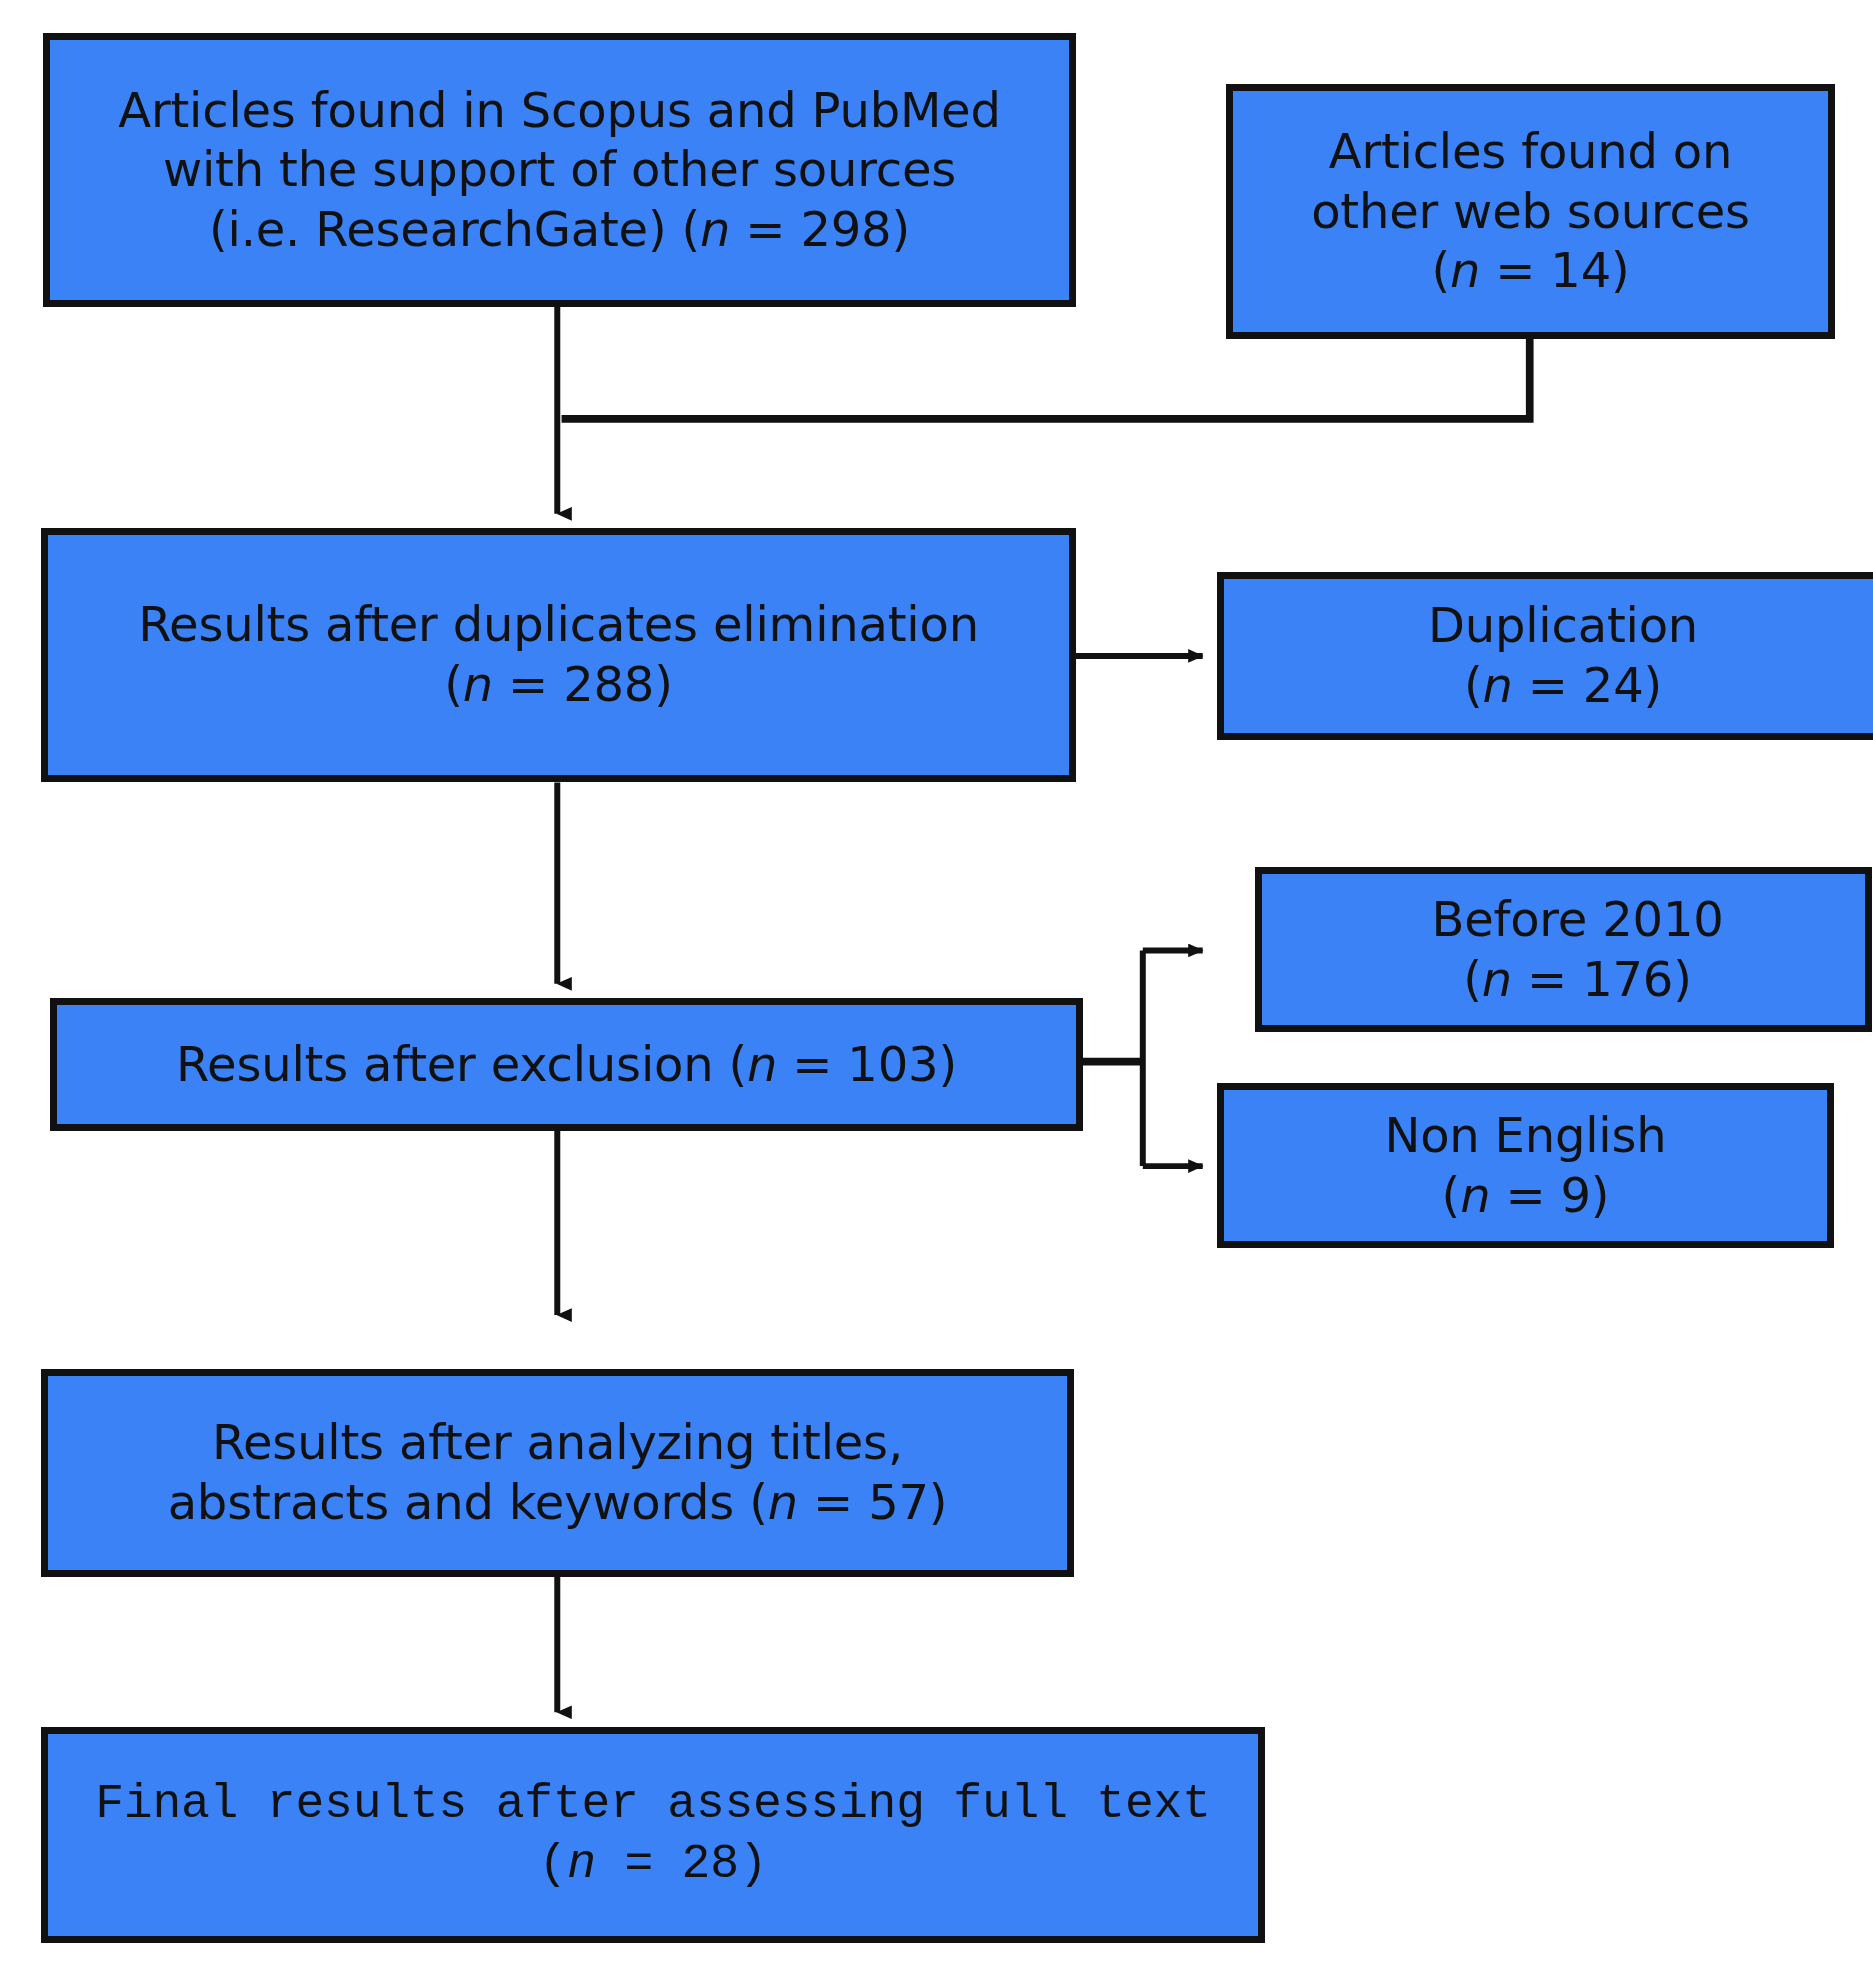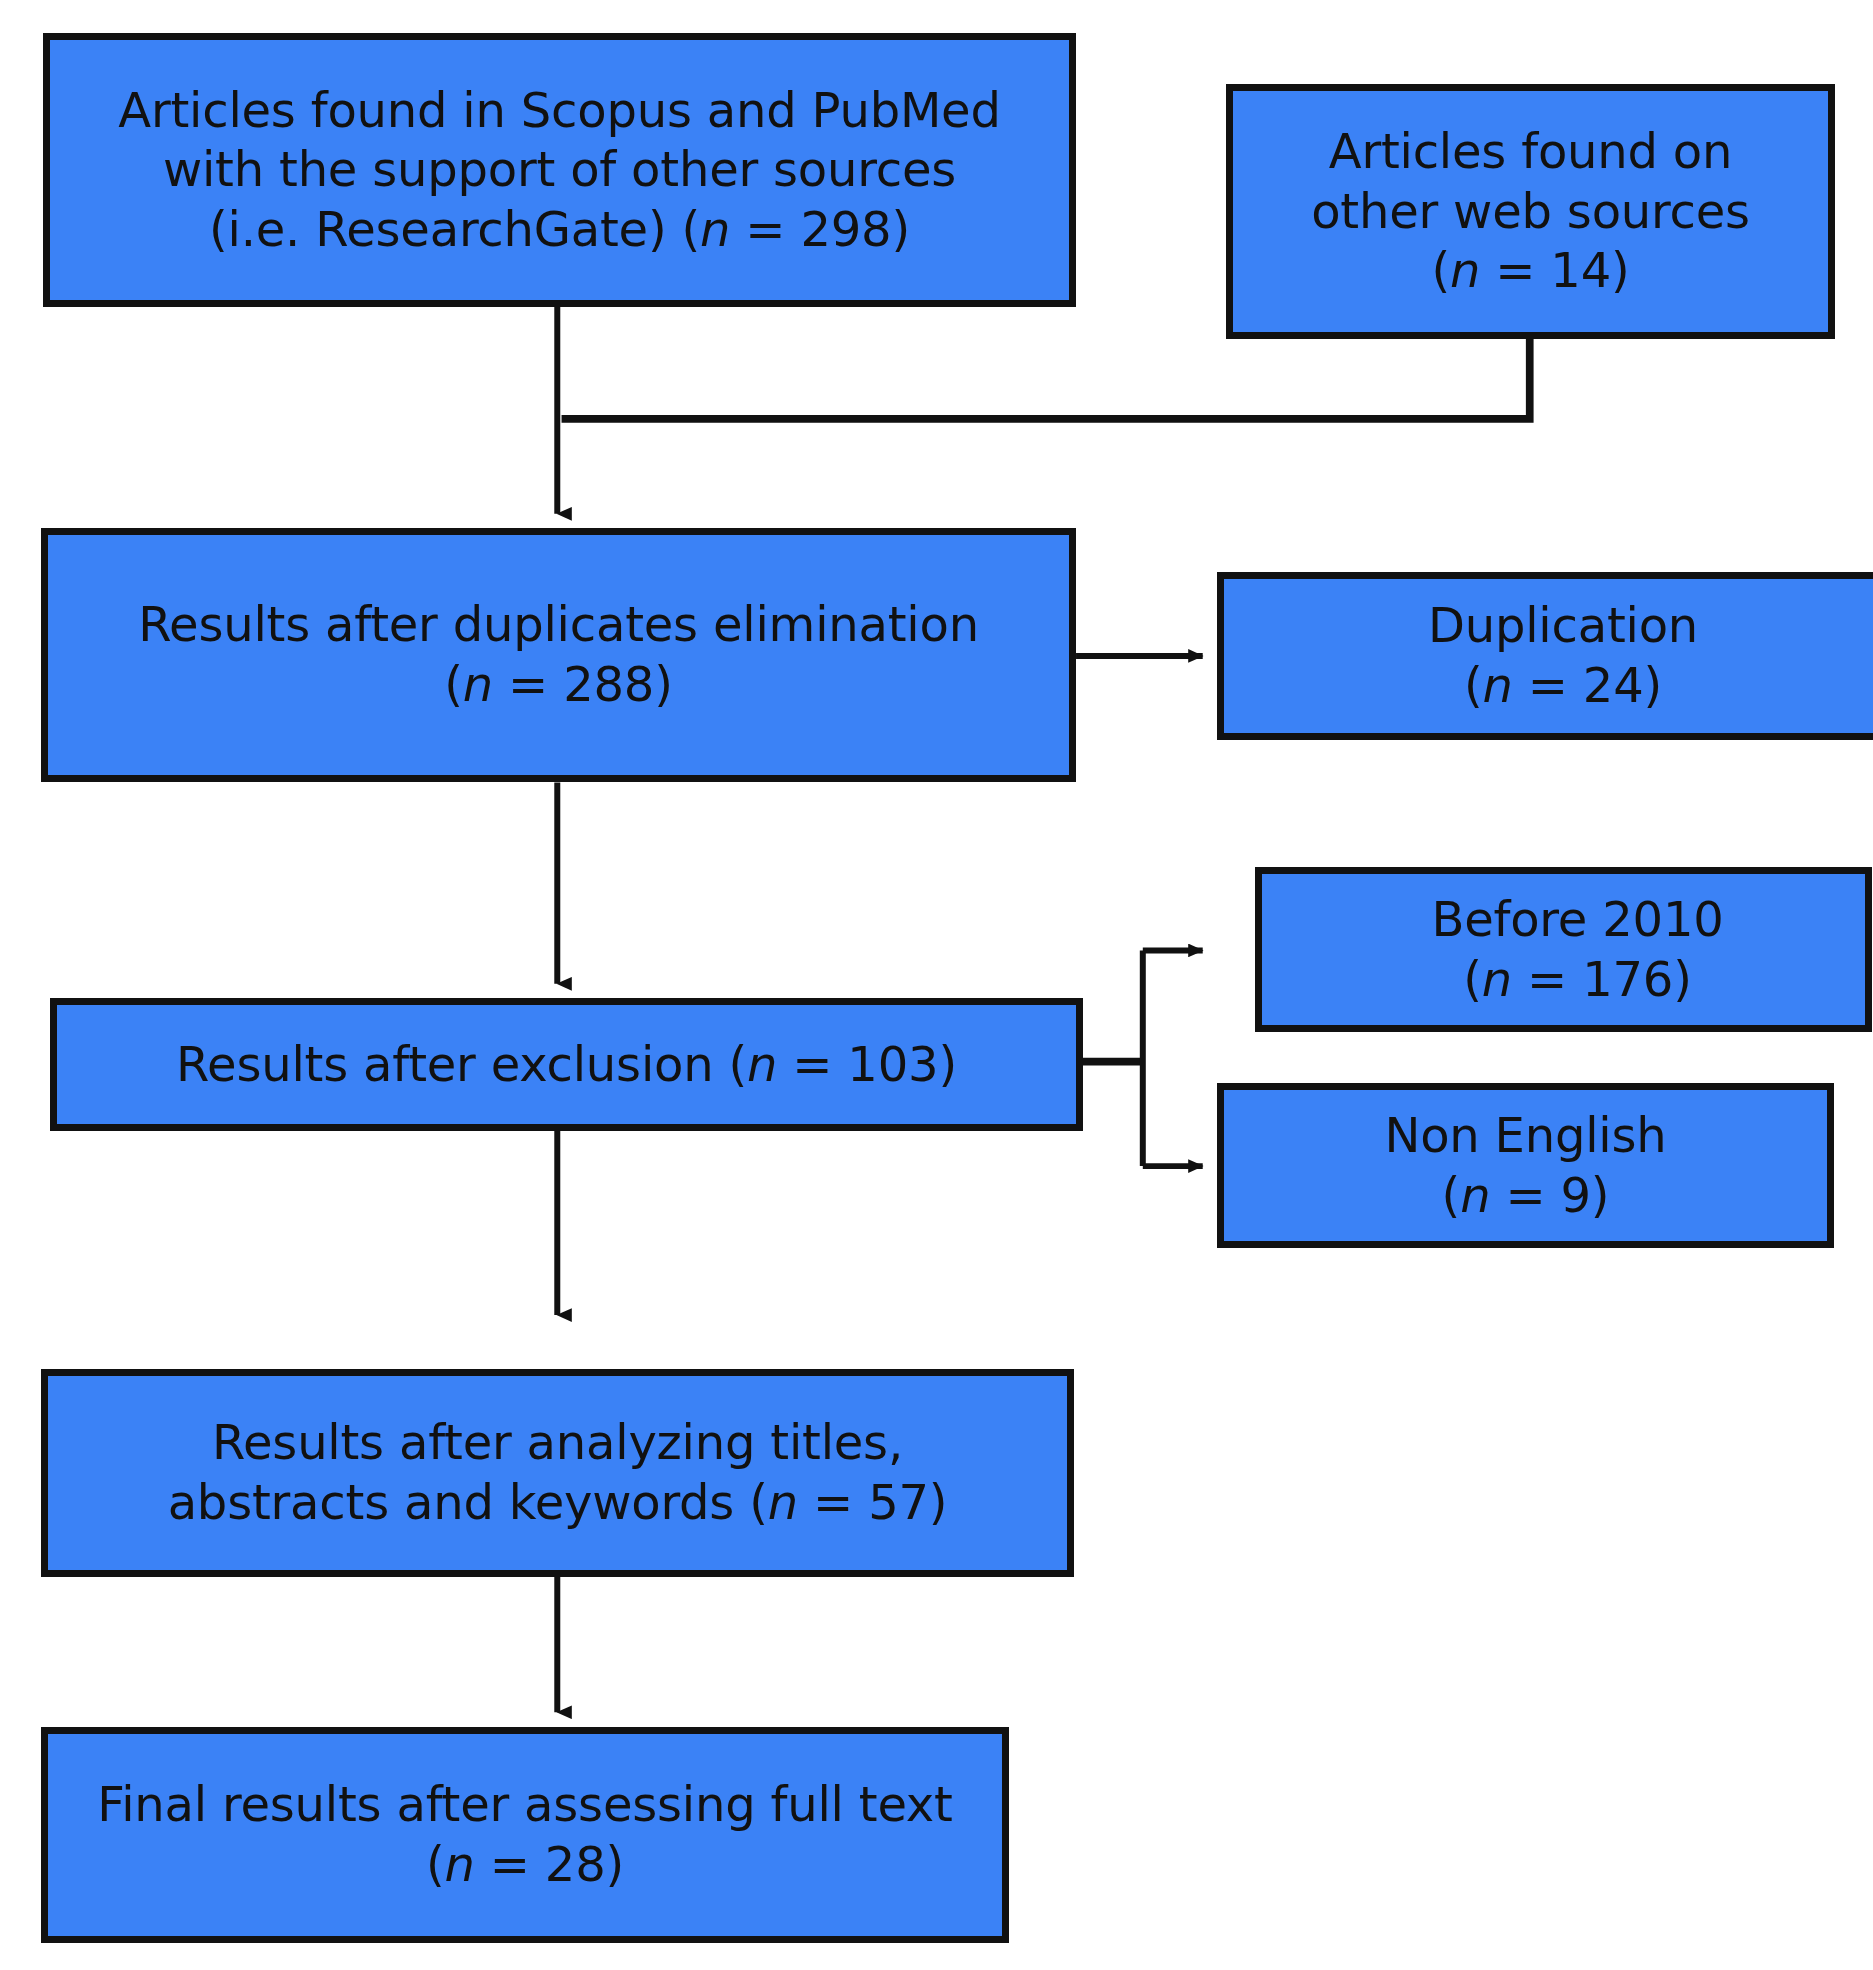--- a/index.html
+++ b/index.html
@@ -49,21 +49,21 @@
   }
   
   #node-sources      { left: 43px;   top: 33px;   width: 1033px; height: 274px; }
   #node-web-sources  { left: 1226px; top: 45px;   width: 609px;  height: 255px; margin-top: 39px; }
   #node-duplicates   { left: 41px;   top: 528px;  width: 1035px; height: 254px; }
   #node-duplication  { left: 1217px; top: 572px;  width: 692px;  height: 168px; }
   #node-exclusion    { left: 50px;   top: 998px; width: 1033px; height: 133px; }
   #node-before-2010  { left: 1255px; top: 867px; width: 617px;  height: 165px; padding-left: 28px; }
   #node-non-english  { left: 1217px; top: 1083px; width: 617px;  height: 165px; }
   #node-titles       { left: 41px;   top: 1369px; width: 1033px; height: 208px; }
-  #node-final        { left: 41px;   top: 1727px; width: 968px; height: 216px; }
+  #node-final        { left: 41px;   top: 1727px; width: 1224px; height: 216px; font-family: Liberation Mono, monospace; }
 
   .node-text i {
     font-style: italic;
   }
 </style>
 </head>
 <body>
 
 <div id="figure">
 

